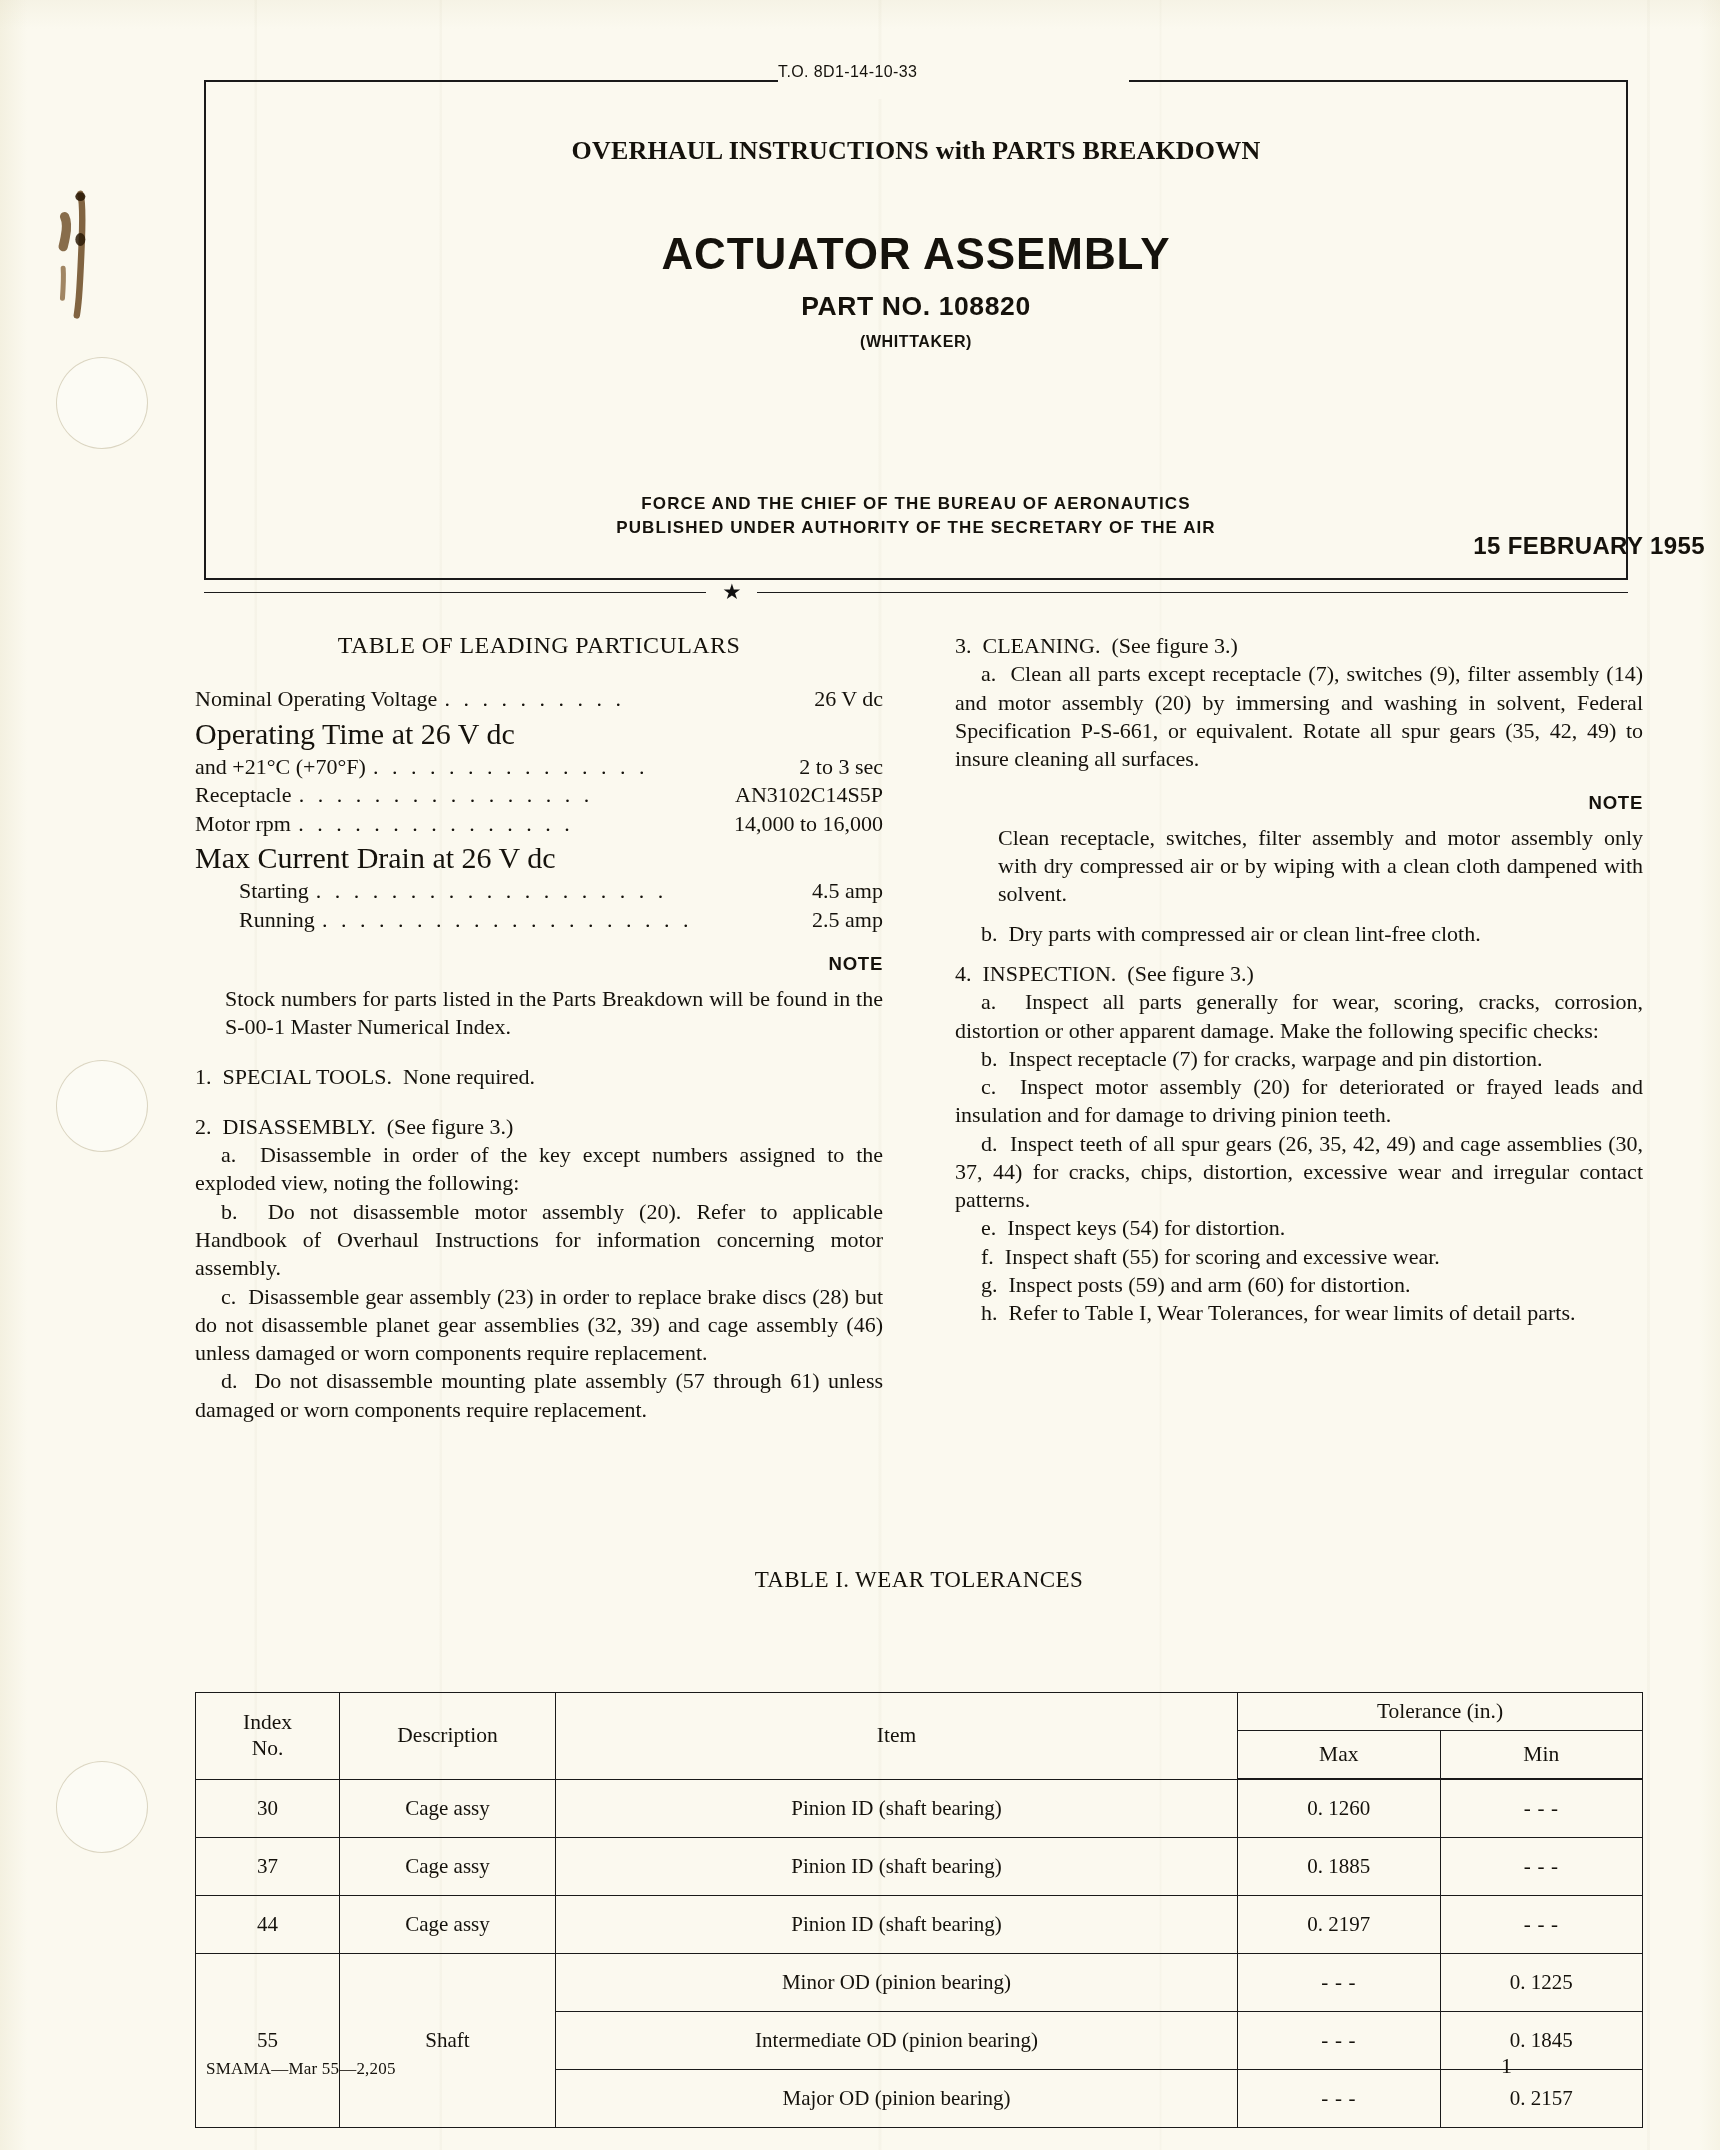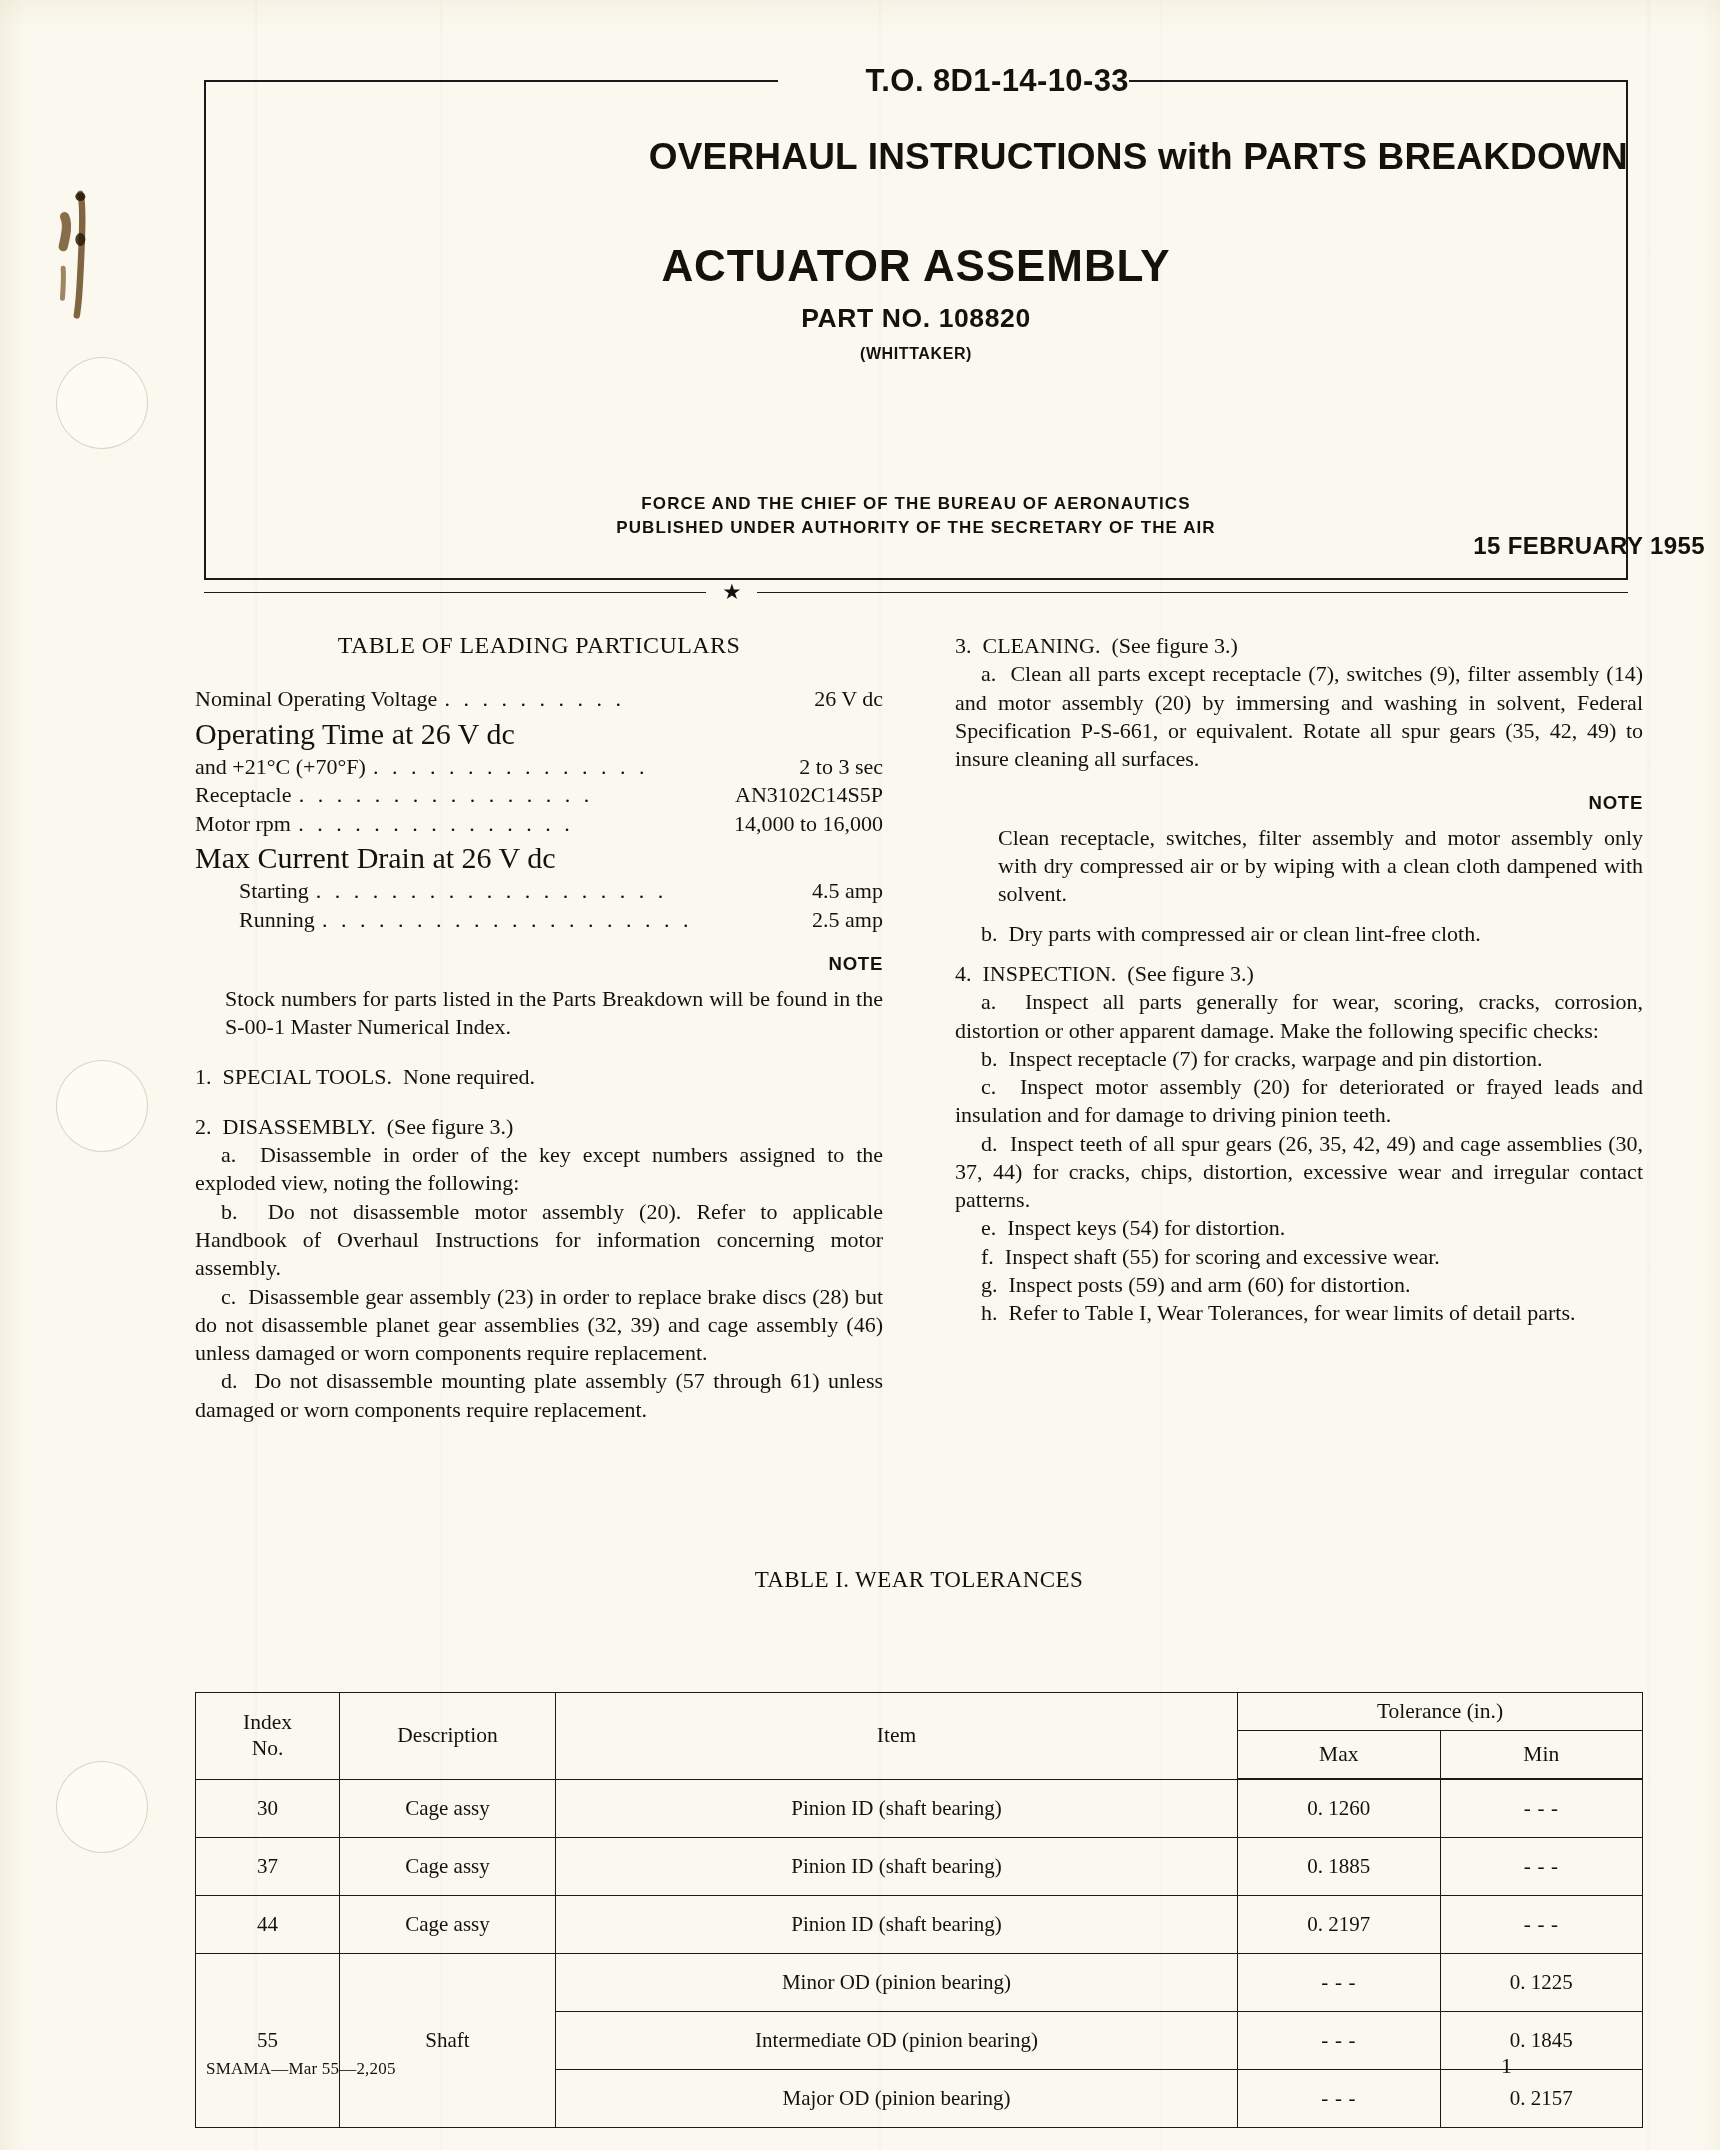--- a/index.html
+++ b/index.html
@@ -65,35 +65,35 @@
   #to-gap {
     position: absolute;
     left: 778px; top: 66px;
     width: 351px; height: 33px;
     background: #fbf9ef;
   }
   #to-number {
     position: absolute;
     left: 778px; top: 63px;
     width: 351px;
-    text-align: right;
-    font-family: "Liberation Sans", "DejaVu Sans", sans-serif;
-    font-weight: bold;
-    font-size: 31px;
+    text-align: left;
+    font-family: "Liberation Sans", "DejaVu Sans", sans-serif;
+    font-weight: normal;
+    font-size: 16px;
     letter-spacing: 0.4px;
     white-space: nowrap;
   }
 
   #title-block { position: absolute; left: 204px; top: 80px; width: 1424px; }
   #subject-line {
     margin-top: 56px;
-    text-align: right;
-    font-family: Liberation Sans, sans-serif;
-    font-weight: bold;
-    font-size: 37px;
+    text-align: center;
+    font-family: Liberation Serif, serif;
+    font-weight: bold;
+    font-size: 26px;
     letter-spacing: 0.2px;
   }
   #main-title {
     margin-top: 63px;
     text-align: center;
     font-family: "Liberation Sans", "DejaVu Sans", sans-serif;
     font-weight: bold;
     font-size: 44px;
     letter-spacing: 0.9px;
   }

